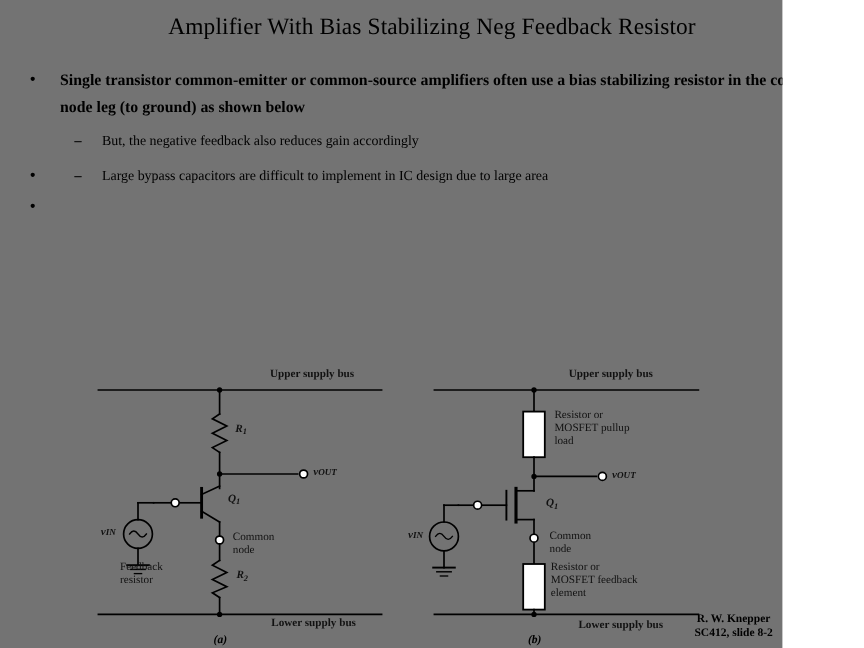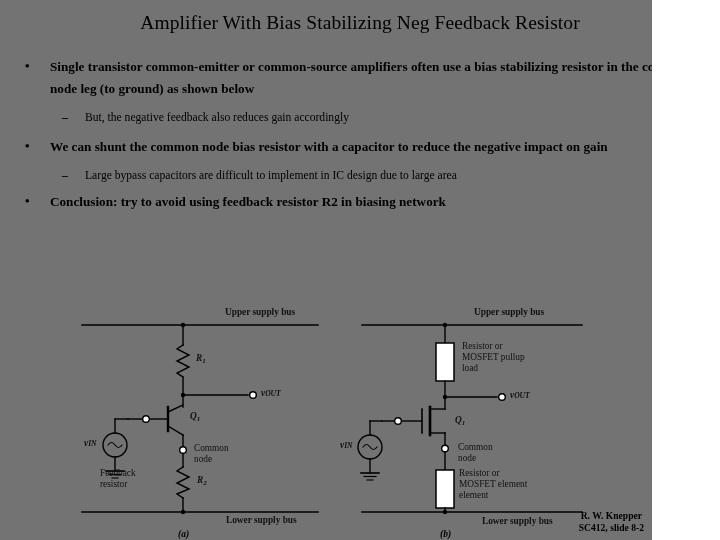--- a/index.html
+++ b/index.html
@@ -147,35 +147,33 @@
       <span class="mark">–</span>
     </p>
 
     <p class="b2">
       <span class="mark">–</span>
       <span>But, the negative feedback also reduces gain accordingly</span>
     </p>
 
     <p class="b1 sp-above">
       <span class="mark">•</span>
-      <span>We can shunt the common node bias resistor with a capacitor to reduce the negative impact on gain</span>
     </p>
 
     <p class="b2 sp-above">
       <span class="mark">–</span>
     </p>
 
     <p class="b2">
       <span class="mark">–</span>
       <span>Large bypass capacitors are difficult to implement in IC design due to large area</span>
     </p>
 
     <p class="b1 sp-above-sm">
       <span class="mark">•</span>
-      <span>Conclusion:  try to avoid using feedback resistor R2 in biasing network</span>
     </p>
 
   </div>
 
   <div id="figure">
 
     <div class="panel" id="panel-a">
 
       <svg class="ckt" width="268" height="255" viewBox="0 0 268 255">
         <g stroke="#000" stroke-width="1.4" fill="none" stroke-linecap="square">
@@ -346,21 +344,21 @@
         <span>v</span><span class="sc">IN</span>
       </div>
 
       <div class="lbl n" style="left:96px; top:157px;">
         <span>Common</span><br>
         <span>node</span>
       </div>
 
       <div class="lbl n" style="left:97px; top:183px;">
         <span>Resistor or</span><br>
-        <span>MOSFET element</span><br>
+        <span>MOSFET feedback</span><br>
         <span>element</span>
       </div>
 
       <div class="cap" style="left:78px; top:243px;">(b)</div>
     </div>
 
   </div>
 
   <div id="credit">
     <div>R. W. Knepper</div>

